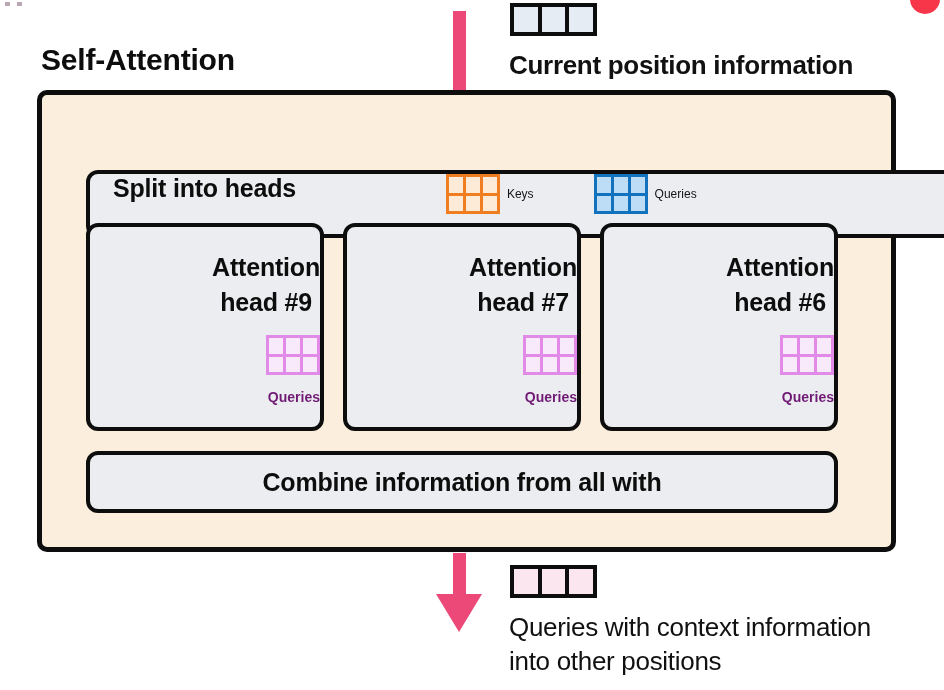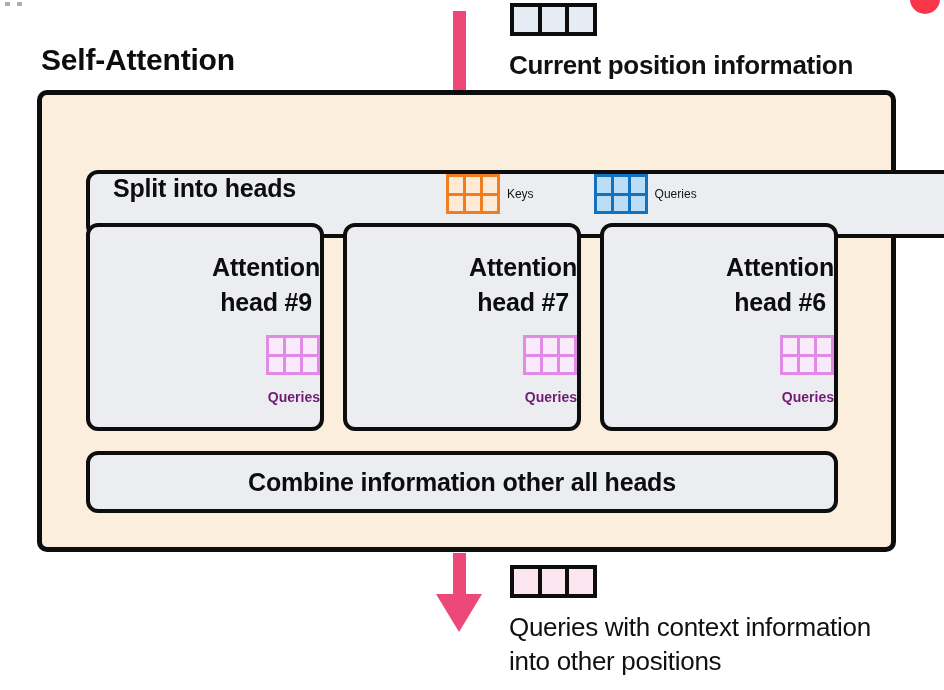--- a/index.html
+++ b/index.html
@@ -294,21 +294,21 @@
         <div class="cell"></div>
         <div class="cell"></div>
         <div class="cell"></div>
         <div class="cell"></div>
         <div class="cell"></div>
       </div>
       <div class="head-queries-label">Queries</div>
     </div>
 
     <div class="panel panel-combine">
-      <div class="combine-label">Combine information other all heads</div>
+      <div class="combine-label">Combine information from all with</div>
     </div>
 
   </div>
 
   <div class="arrow-shaft-bottom"></div>
   <div class="arrow-head-bottom"></div>
 
   <div class="grid-icon strip13 enriched">
     <div class="cell"></div>
     <div class="cell"></div>

